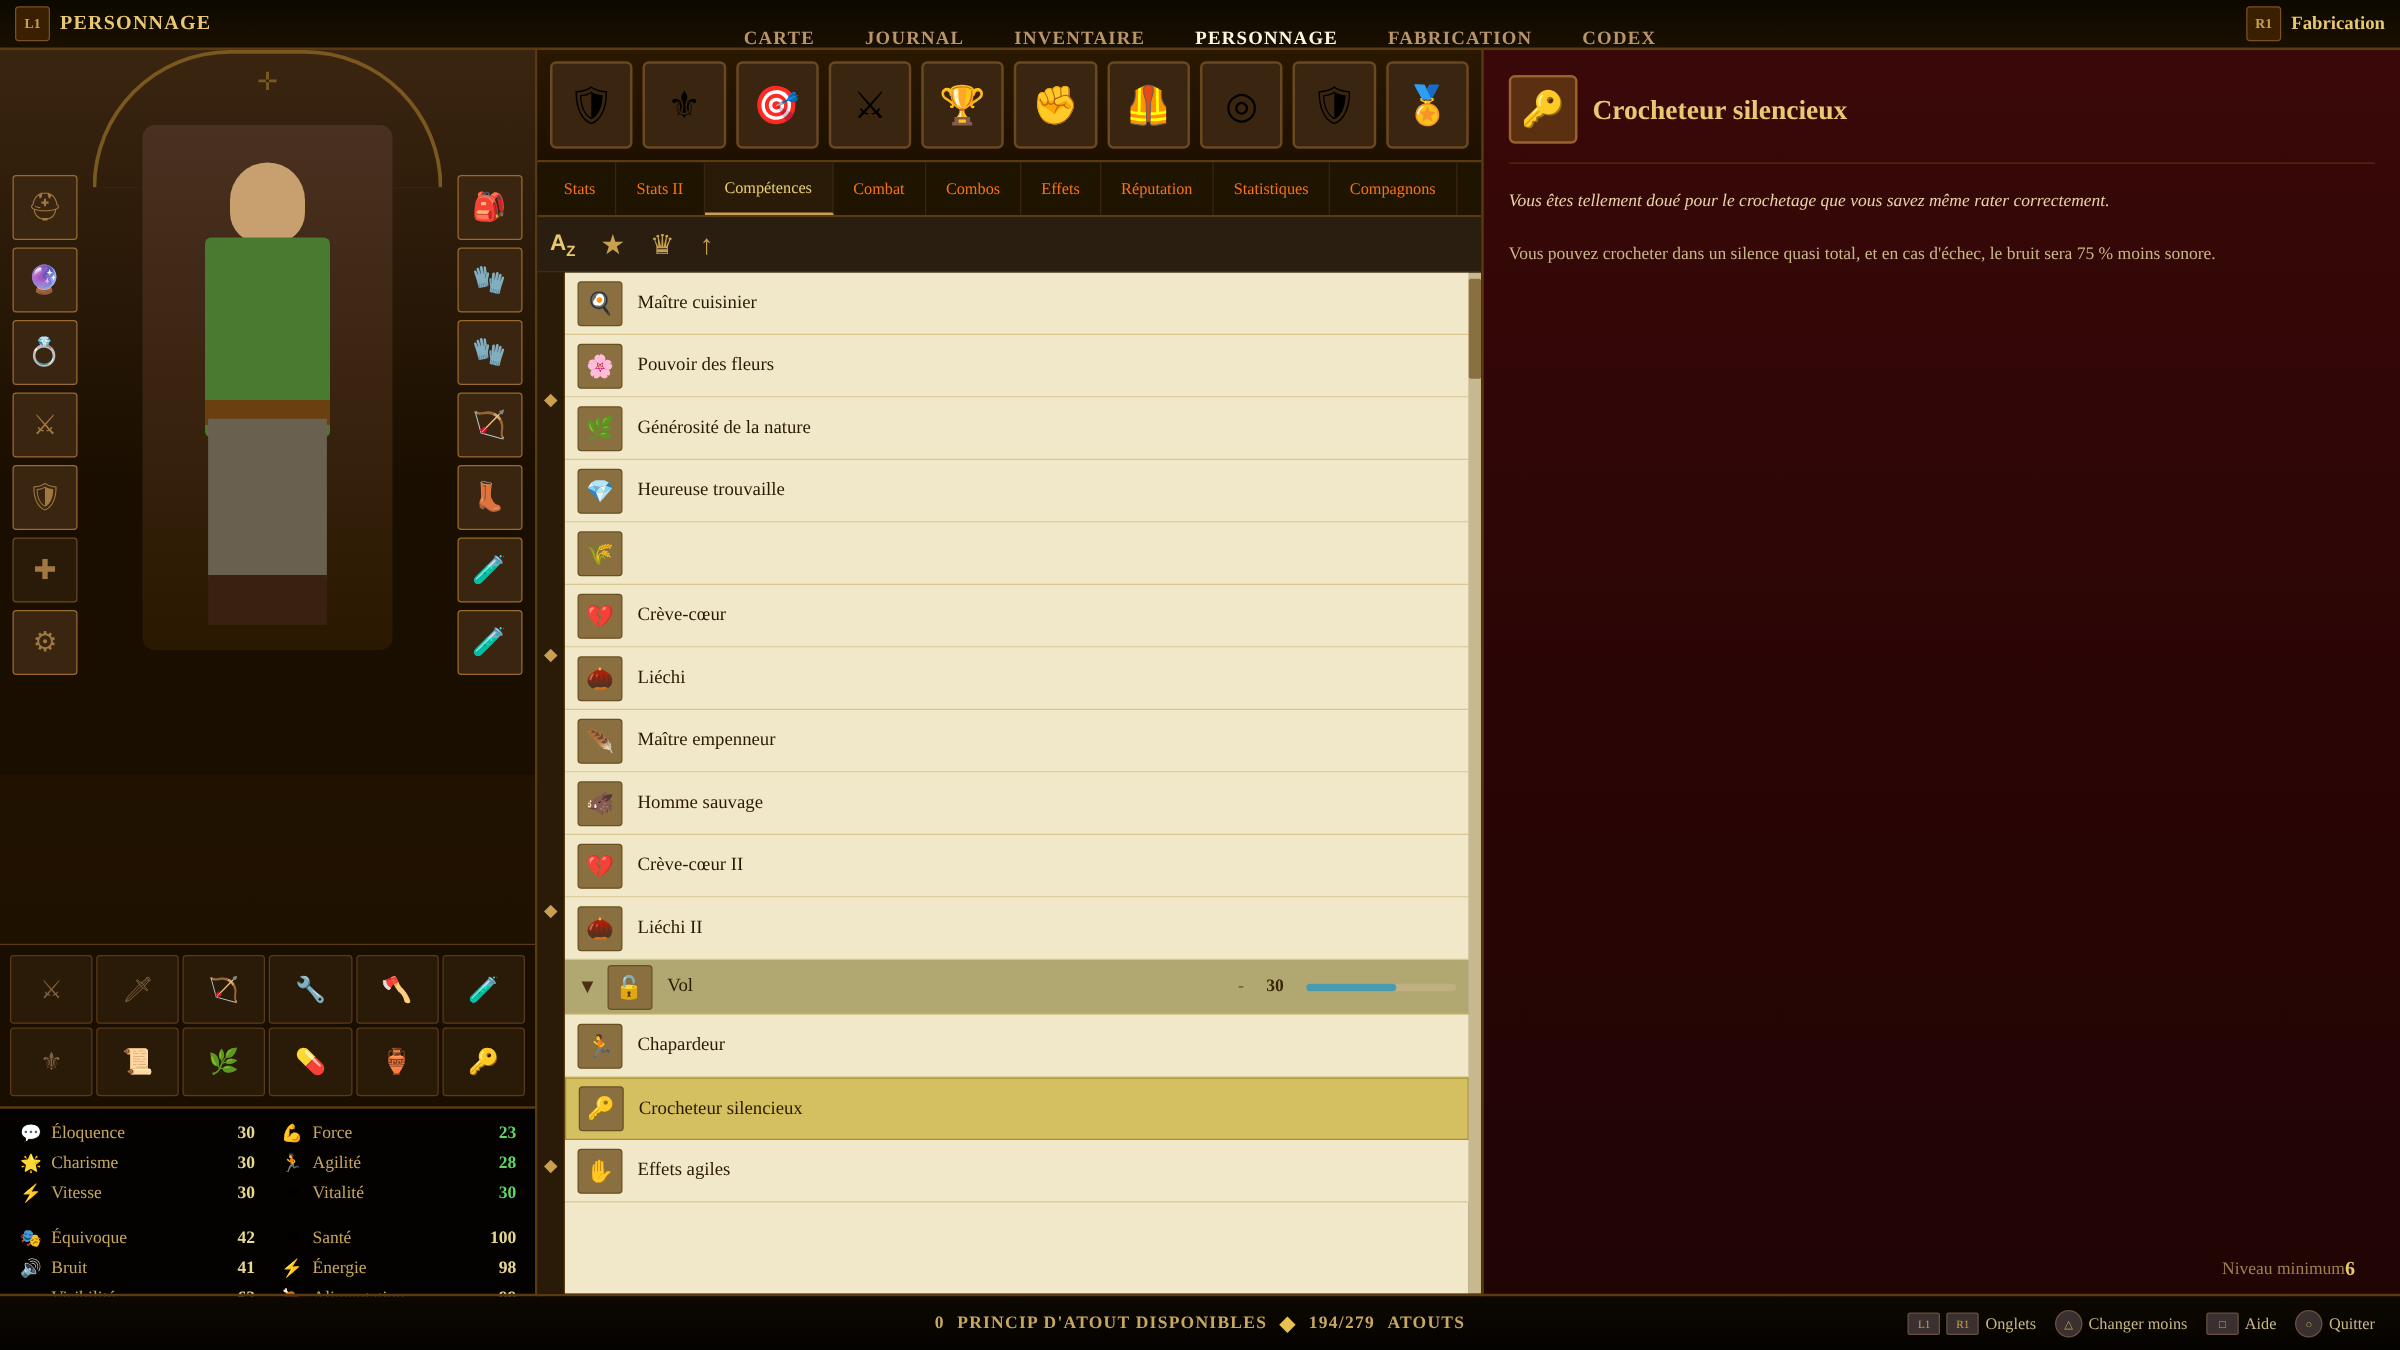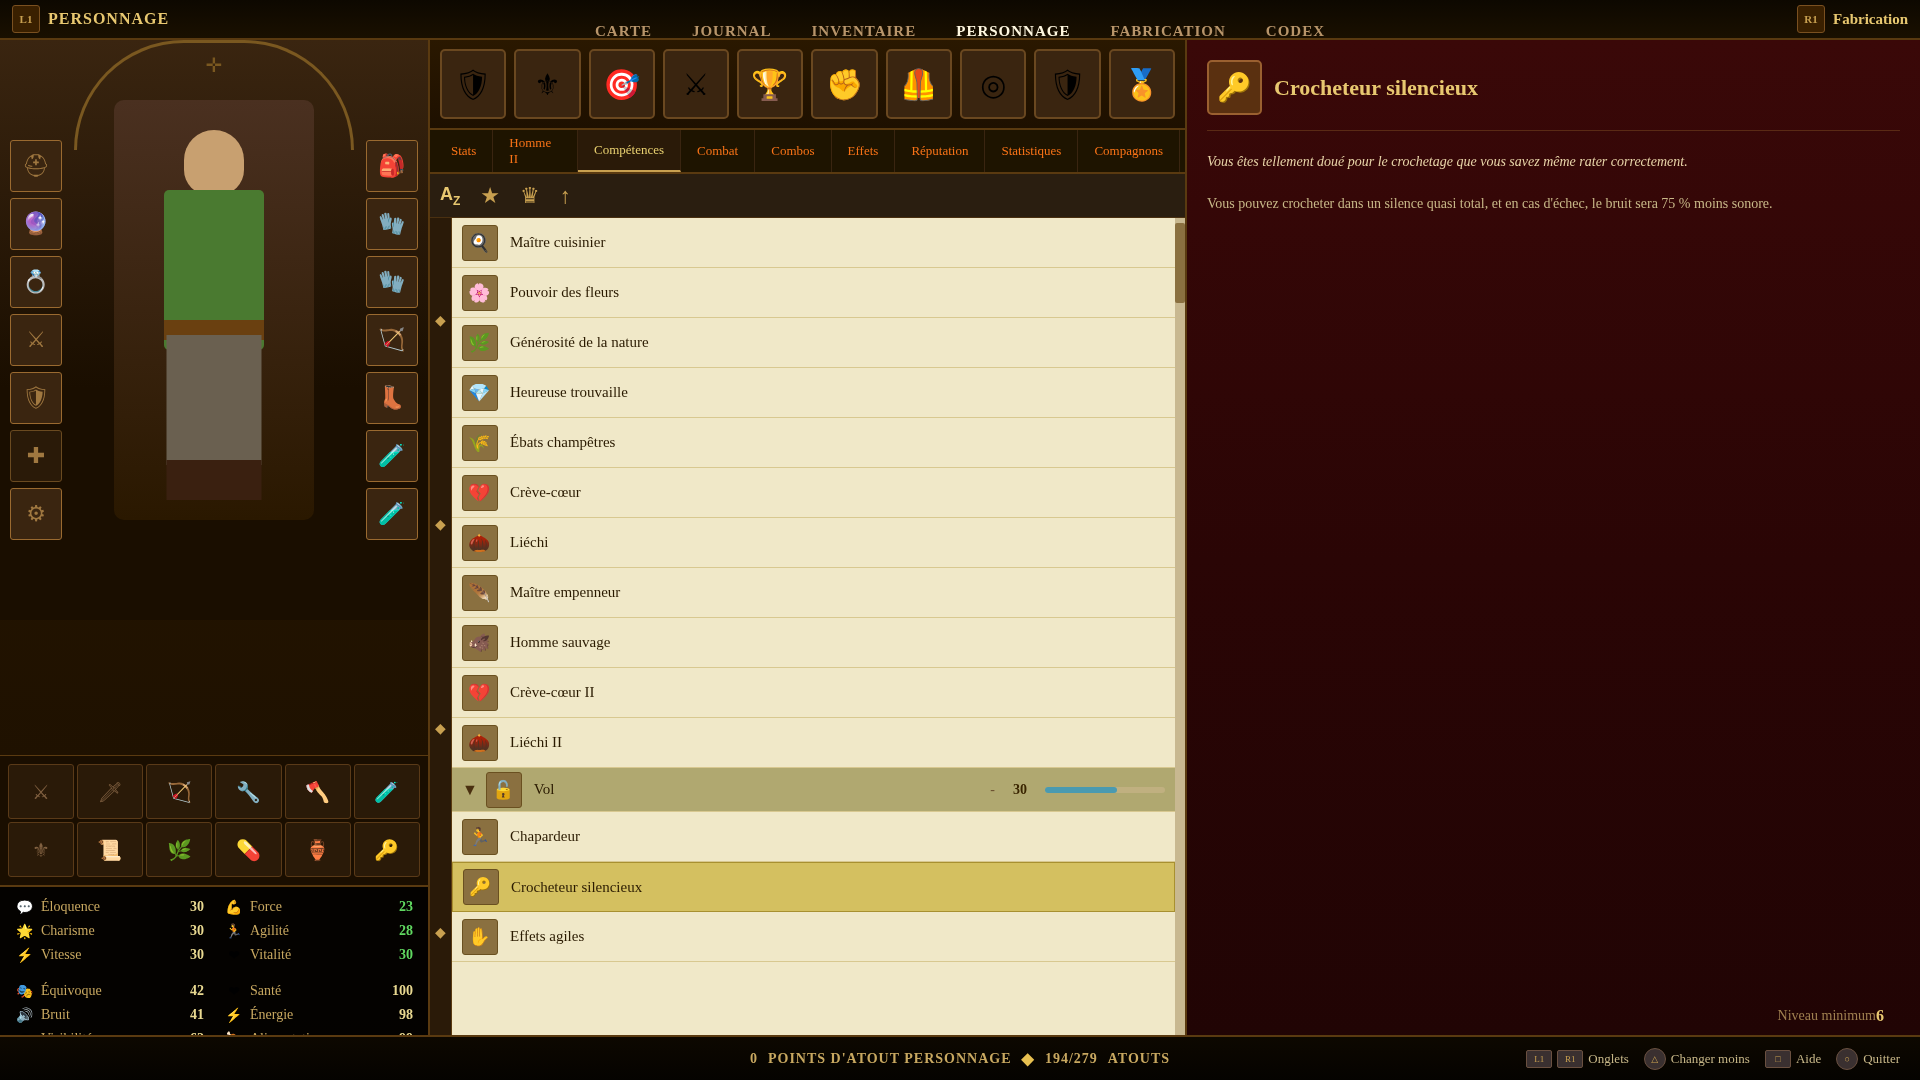--- a/index.html
+++ b/index.html
@@ -787,21 +787,21 @@
     <div class="tab-icon-btn">
       <span class="icon-img">🛡</span>
     </div>
     <div class="tab-icon-btn">
       <span class="icon-img">🏅</span>
     </div>
   </div>
 
   <div class="skill-tabs">
     <div class="skill-tab">Stats</div>
-    <div class="skill-tab">Homme II</div>
+    <div class="skill-tab">Stats II</div>
     <div class="skill-tab active">Compétences</div>
     <div class="skill-tab">Combat</div>
     <div class="skill-tab">Combos</div>
     <div class="skill-tab">Effets</div>
     <div class="skill-tab">Réputation</div>
     <div class="skill-tab">Statistiques</div>
     <div class="skill-tab">Compagnons</div>
   </div>
 
   <div class="filter-bar">
@@ -835,21 +835,20 @@
       <div class="skill-item">
         <div class="skill-icon">🌿</div>
         <span class="skill-name">Générosité de la nature</span>
       </div>
       <div class="skill-item">
         <div class="skill-icon">💎</div>
         <span class="skill-name">Heureuse trouvaille</span>
       </div>
       <div class="skill-item">
         <div class="skill-icon">🌾</div>
-        <span class="skill-name">Ébats champêtres</span>
       </div>
       <div class="skill-item">
         <div class="skill-icon">💔</div>
         <span class="skill-name">Crève-cœur</span>
       </div>
       <div class="skill-item">
         <div class="skill-icon">🌰</div>
         <span class="skill-name">Liéchi</span>
       </div>
       <div class="skill-item">
@@ -911,21 +910,21 @@
 
   <div class="detail-level-min">
     <span class="detail-level-label">Niveau minimum</span>
     <span class="detail-level-val">6</span>
   </div>
 </div>
 
 <div id="bottom-bar">
   <div class="bottom-points">
     <span>0</span>
-    <span>POINTS D'ATOUT PERSONNAGE</span>
+    <span>PRINCIP D'ATOUT DISPONIBLES</span>
     <span class="bottom-diamond">◆</span>
     <span>194/279</span>
     <span>ATOUTS</span>
   </div>
 
   <div class="bottom-controls">
     <div class="ctrl-btn">
       <div class="ctrl-rect-icon">L1</div>
       <div class="ctrl-rect-icon">R1</div>
       <span>Onglets</span>

